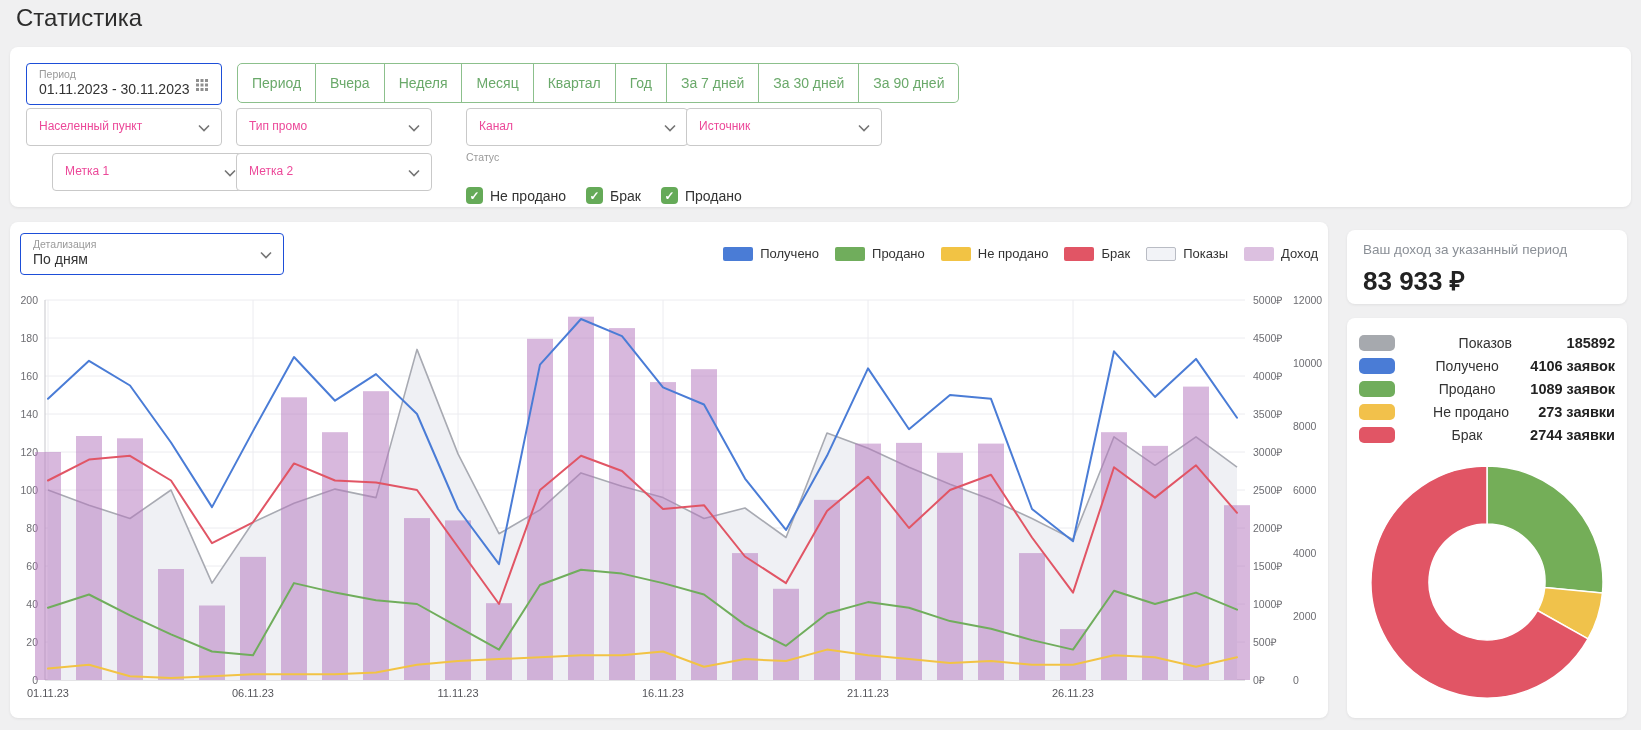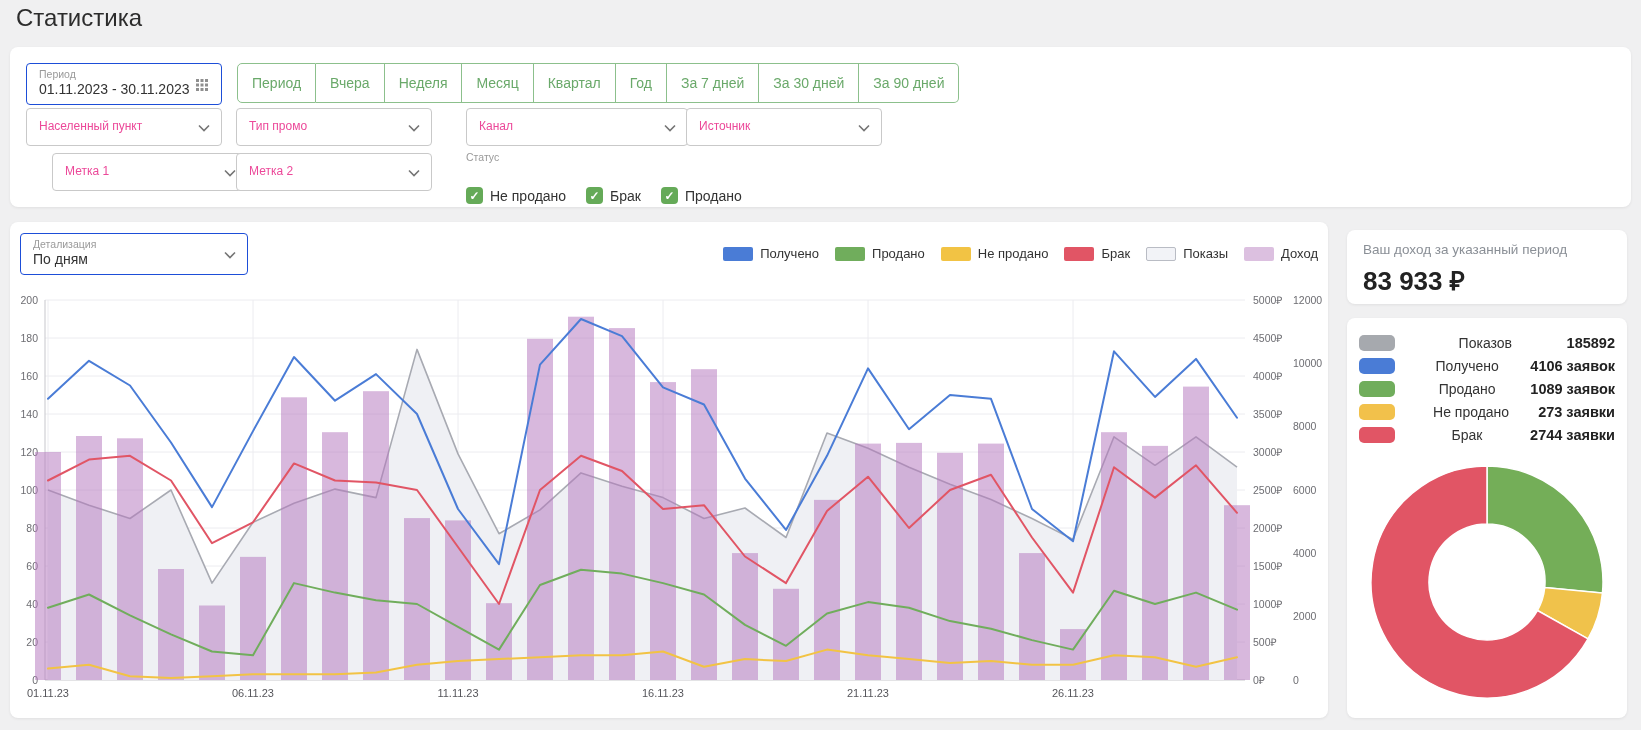--- a/index.html
+++ b/index.html
@@ -36,21 +36,21 @@
   
   #status-block{position:absolute;left:456px;top:104px;}
   .status-label{font-size:10.5px;color:#9a9a9a;margin-bottom:24px;}
   .cb-row{display:flex;gap:20px;margin-top:7px;}
   .cb-item{display:flex;align-items:center;gap:7px;font-size:14px;color:#333;cursor:pointer;}
   .cb-box{width:17px;height:17px;border-radius:4px;background:#65aa58;color:#fff;font-size:12px;font-weight:bold;
     display:flex;align-items:center;justify-content:center;line-height:1;}
 
   
   #chart-card{left:10px;top:222px;width:1318px;height:496px;}
-  #detail-field{left:10px;top:11px;width:228px;}
+  #detail-field{left:10px;top:11px;width:264px;}
   #legend{position:absolute;top:24px;right:10px;display:flex;gap:16px;align-items:center;}
   .legend-item{display:flex;align-items:center;gap:7px;font-size:13px;color:#333;}
   .legend-chip{width:30px;height:14px;border-radius:2px;}
   .legend-chip.outline{border:1px solid #b9bcc4;box-sizing:border-box;}
   #chart-svg{position:absolute;left:0;top:0;}
   #chart-svg text.tick{font-size:10.5px;fill:#6d6d72;font-family:"Liberation Sans",sans-serif;}
   #chart-svg text.xtick{font-size:11px;fill:#55555a;font-family:"Liberation Sans",sans-serif;}
 
   
   #income-card{left:1347px;top:230px;width:280px;height:74px;}

